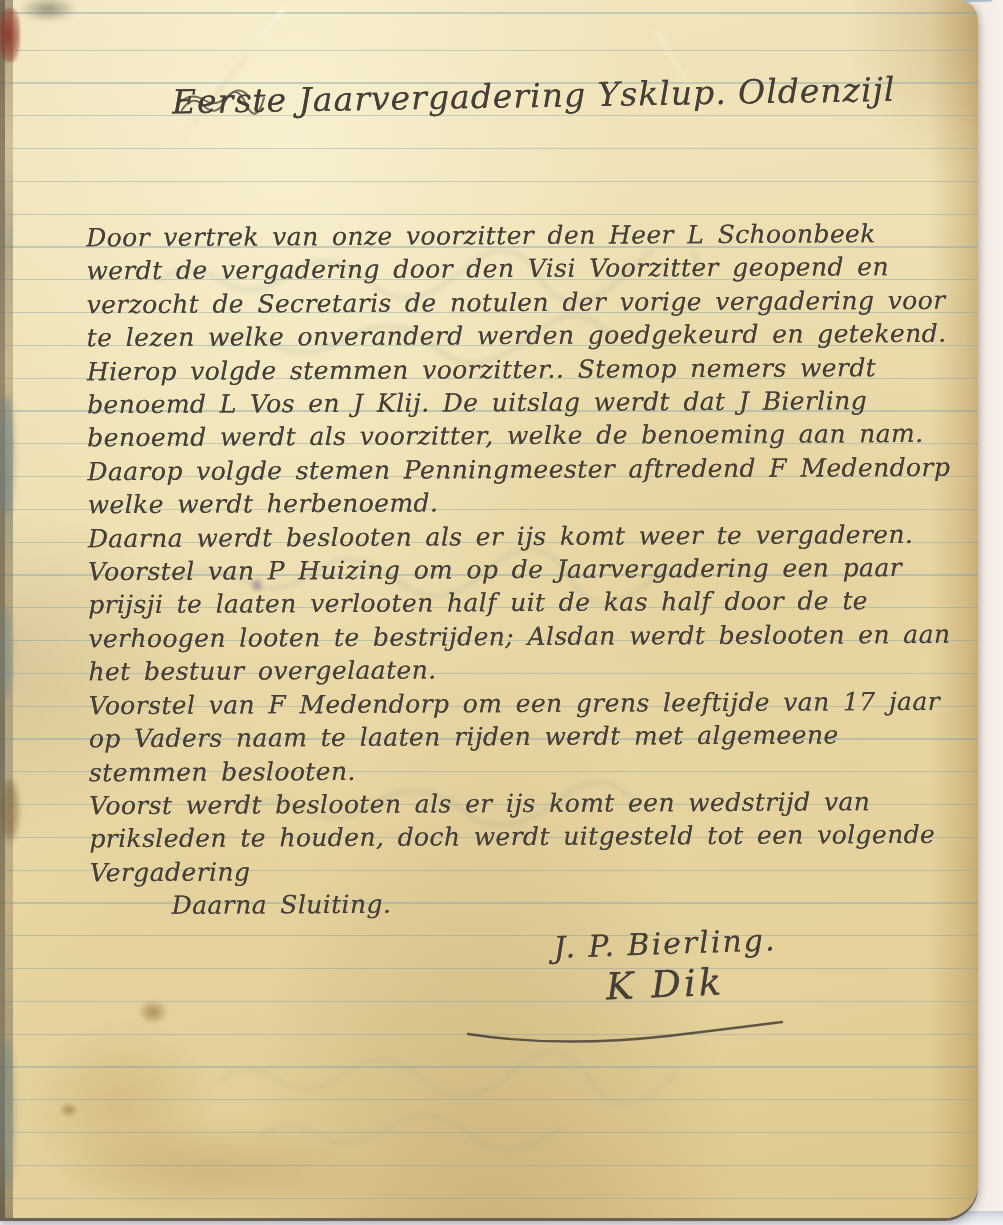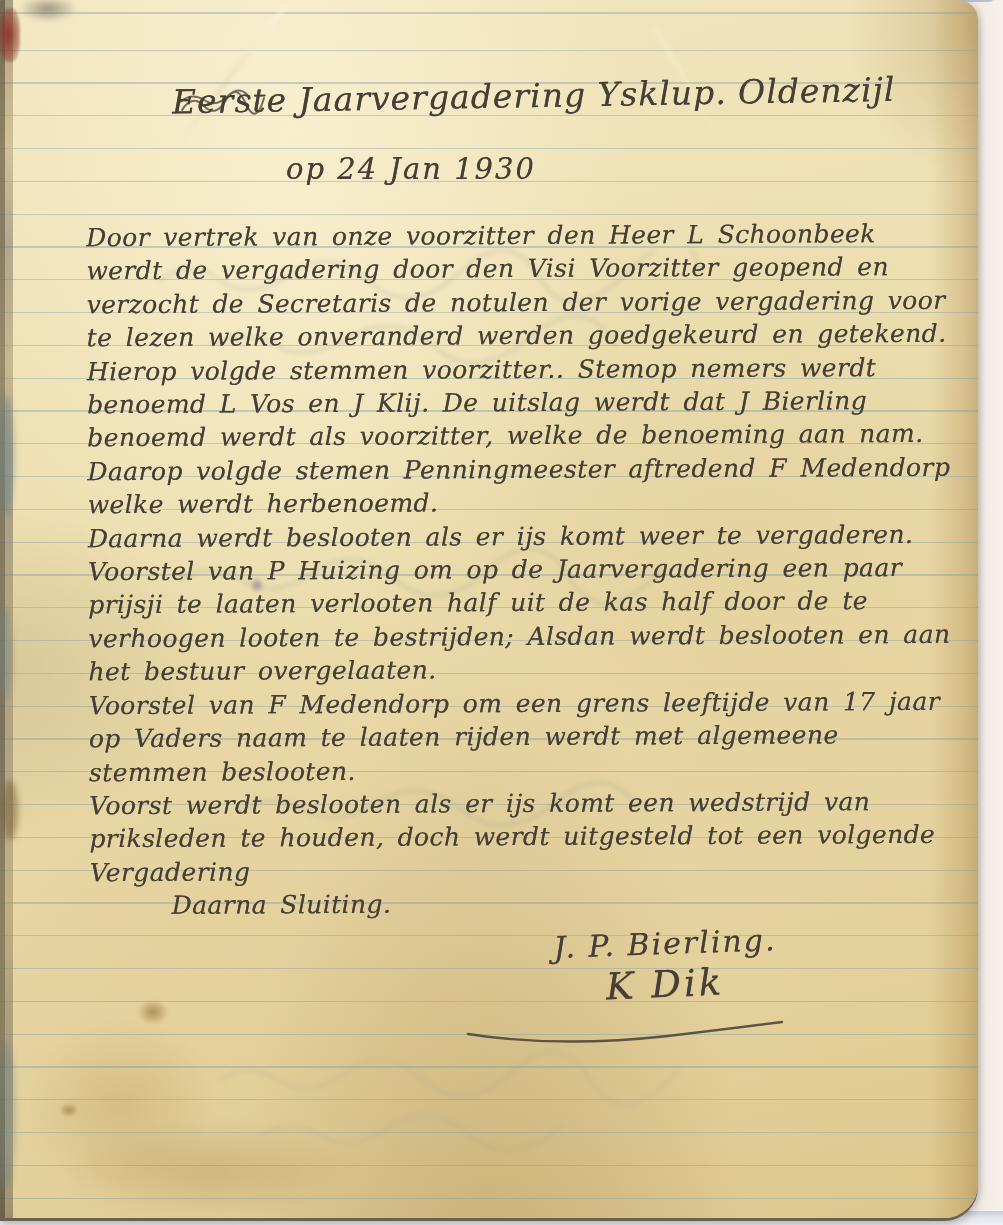--- a/index.html
+++ b/index.html
@@ -171,21 +171,20 @@
   <div class="crease"></div>
   <div class="crease2"></div>
 
   <div class="title ink">Eerste Jaarvergadering Ysklup. Oldenzijl</div>
   <svg class="title-scribble" width="90" height="34" viewBox="0 0 90 34">
     <g fill="none" stroke="#463f37" stroke-width="2" stroke-linecap="round" opacity=".75">
       <path d="M4 22 q10 -16 22 -4 t22 -6 t20 4 t18 -6"></path>
       <path d="M2 14 q12 -10 24 -2 t24 -4 t22 2"></path>
     </g>
   </svg>
-  <div class="dateline ink">op 24 Jan 1930</div>
 
   <div class="manuscript ink">
     <p>Door vertrek van onze voorzitter den Heer L Schoonbeek werdt de vergadering door den Visi Voorzitter geopend en verzocht de Secretaris de notulen der vorige vergadering voor te lezen welke onveranderd werden goedgekeurd en getekend.</p>
     <p>Hierop volgde stemmen voorzitter.. Stemop nemers werdt benoemd L Vos en J Klij. De uitslag werdt dat J Bierling benoemd werdt als voorzitter, welke de benoeming aan nam.</p>
     <p>Daarop volgde stemen Penningmeester aftredend F Medendorp welke werdt herbenoemd.</p>
     <p>Daarna werdt beslooten als er ijs komt weer te vergaderen.</p>
     <p>Voorstel van P Huizing om op de Jaarvergadering een paar prijsji te laaten verlooten half uit de kas half door de te verhoogen looten te bestrijden; Alsdan werdt beslooten en aan het bestuur overgelaaten.</p>
     <p>Voorstel van F Medendorp om een grens leeftijde van 17 jaar op Vaders naam te laaten rijden werdt met algemeene stemmen beslooten.</p>
     <p>Voorst werdt beslooten als er ijs komt een wedstrijd van priksleden te houden, doch werdt uitgesteld tot een volgende Vergadering</p>
     <p class="closing">Daarna Sluiting.</p>

